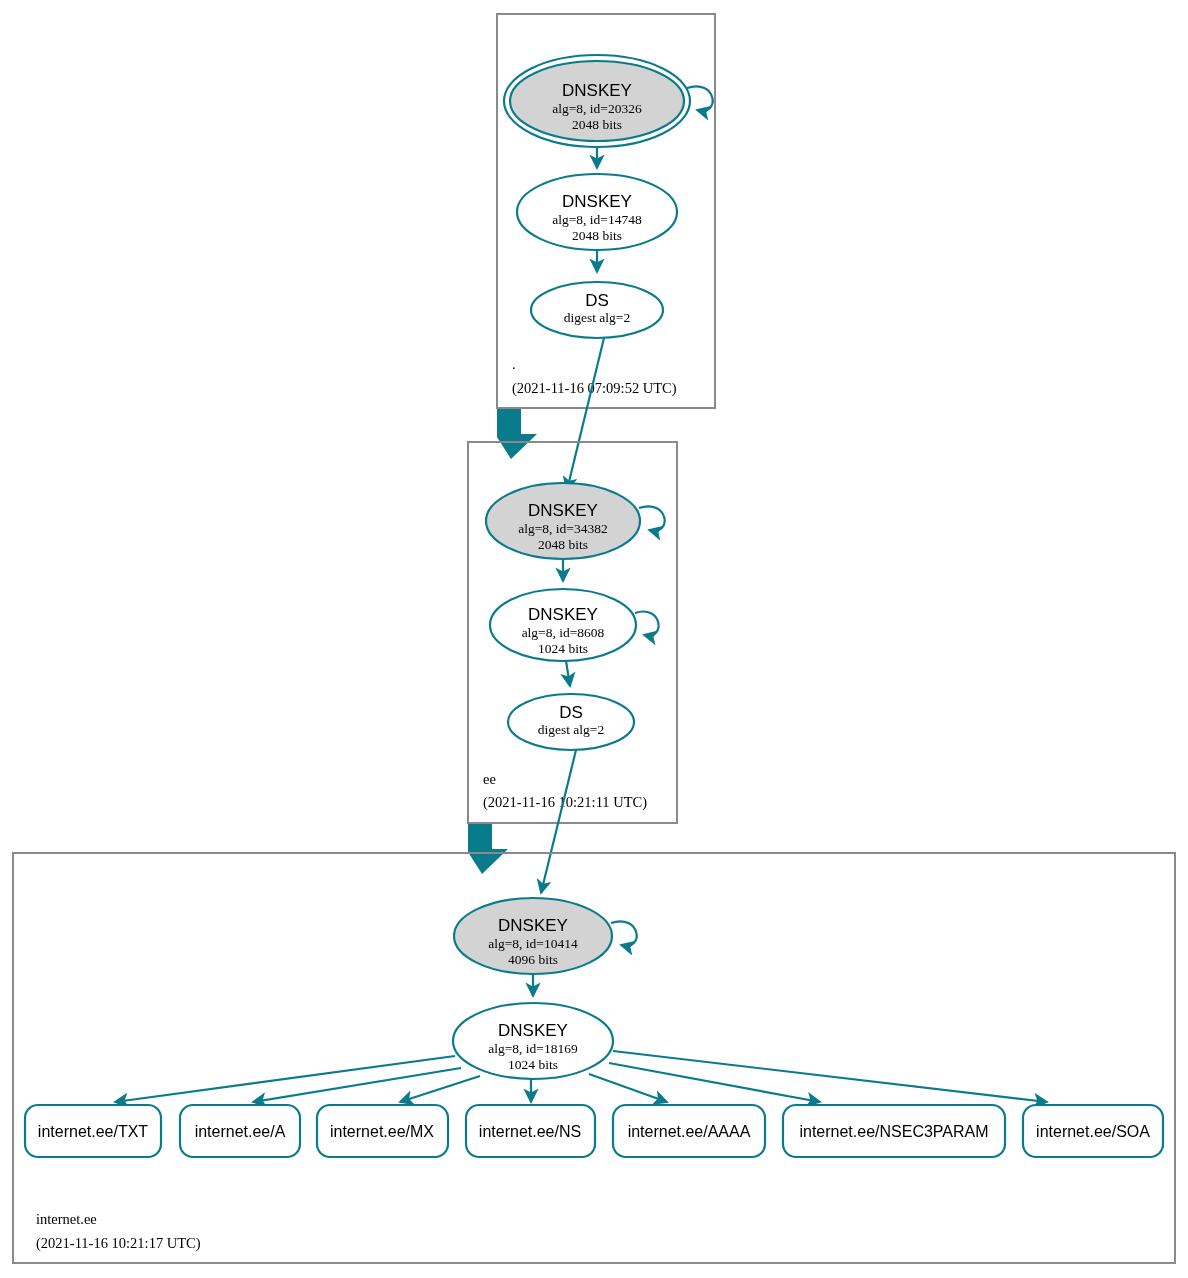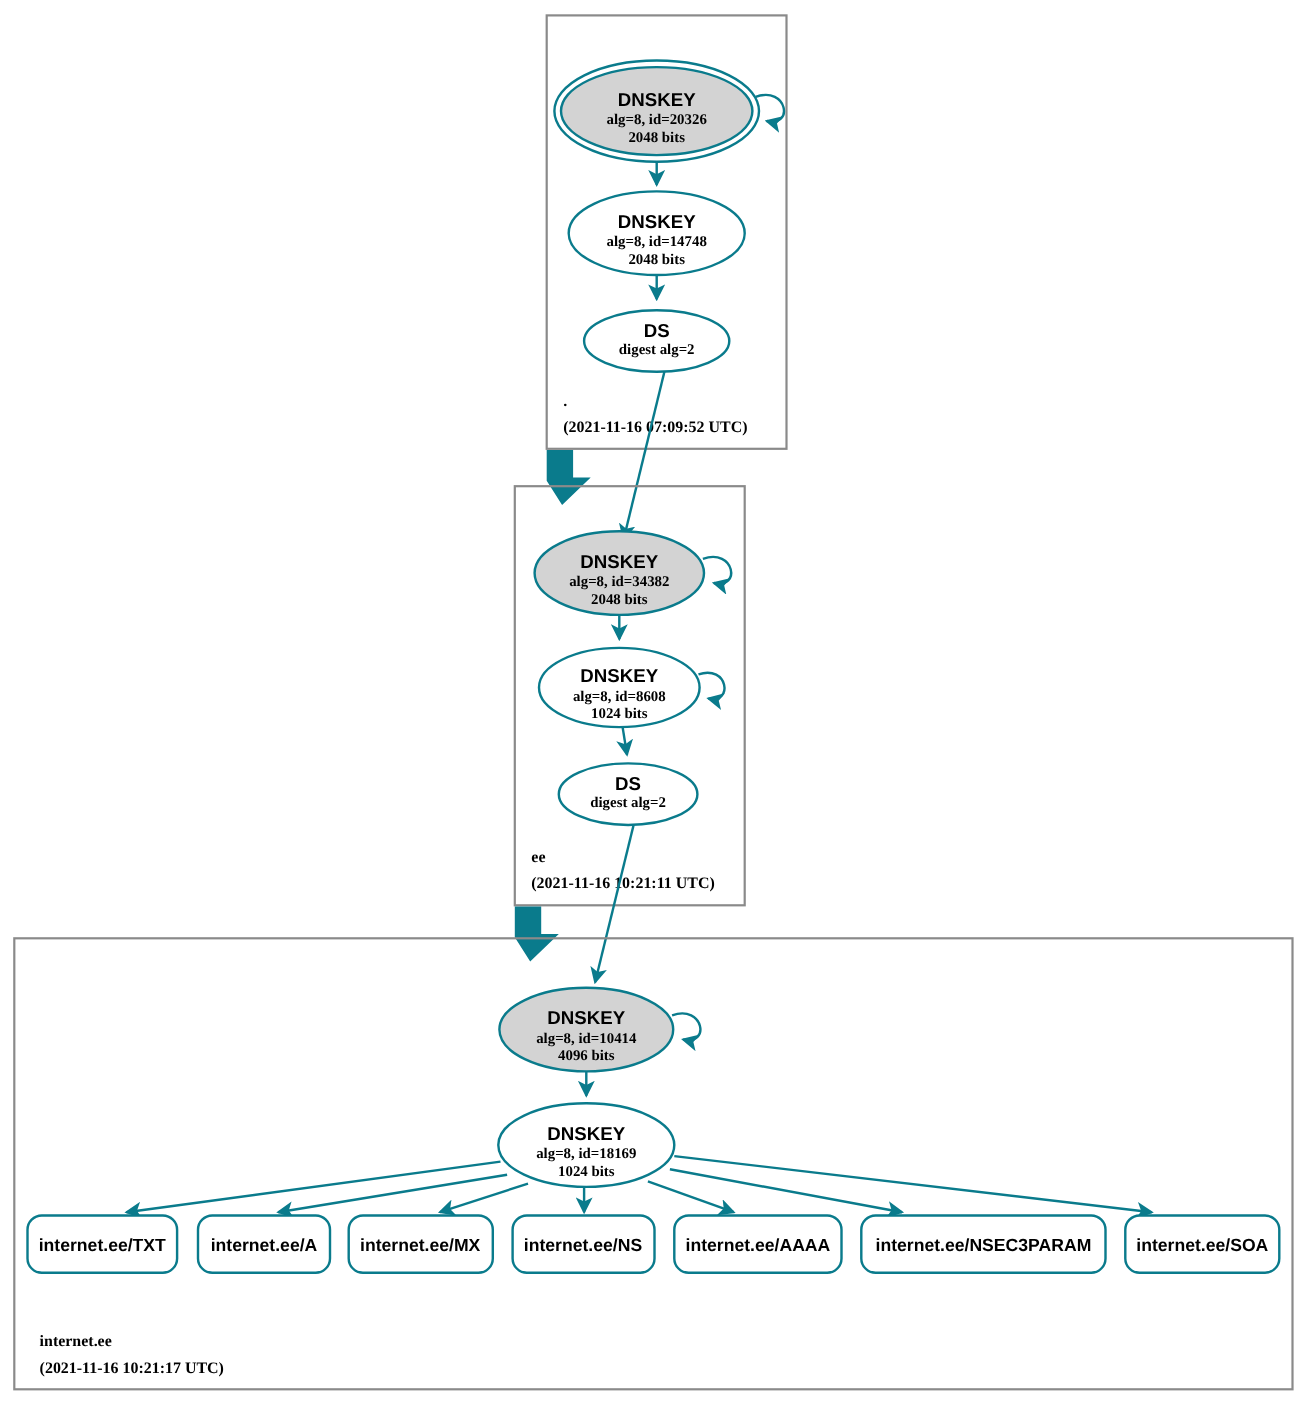--- a/index.html
+++ b/index.html
@@ -11,21 +11,20 @@
   body {
     width: 1188px;
     height: 1278px;
     font-family: "Liberation Sans", sans-serif;
     overflow: hidden;
   }
   #diagram-root {
     position: relative;
     width: 1188px;
     height: 1278px;
-    font-weight: bold;
   }
   svg#dnssec-graph {
     display: block;
     width: 1188px;
     height: 1278px;
   }
   .zone-box {
     fill: none;
     stroke: #8a8a8a;
     stroke-width: 2;

